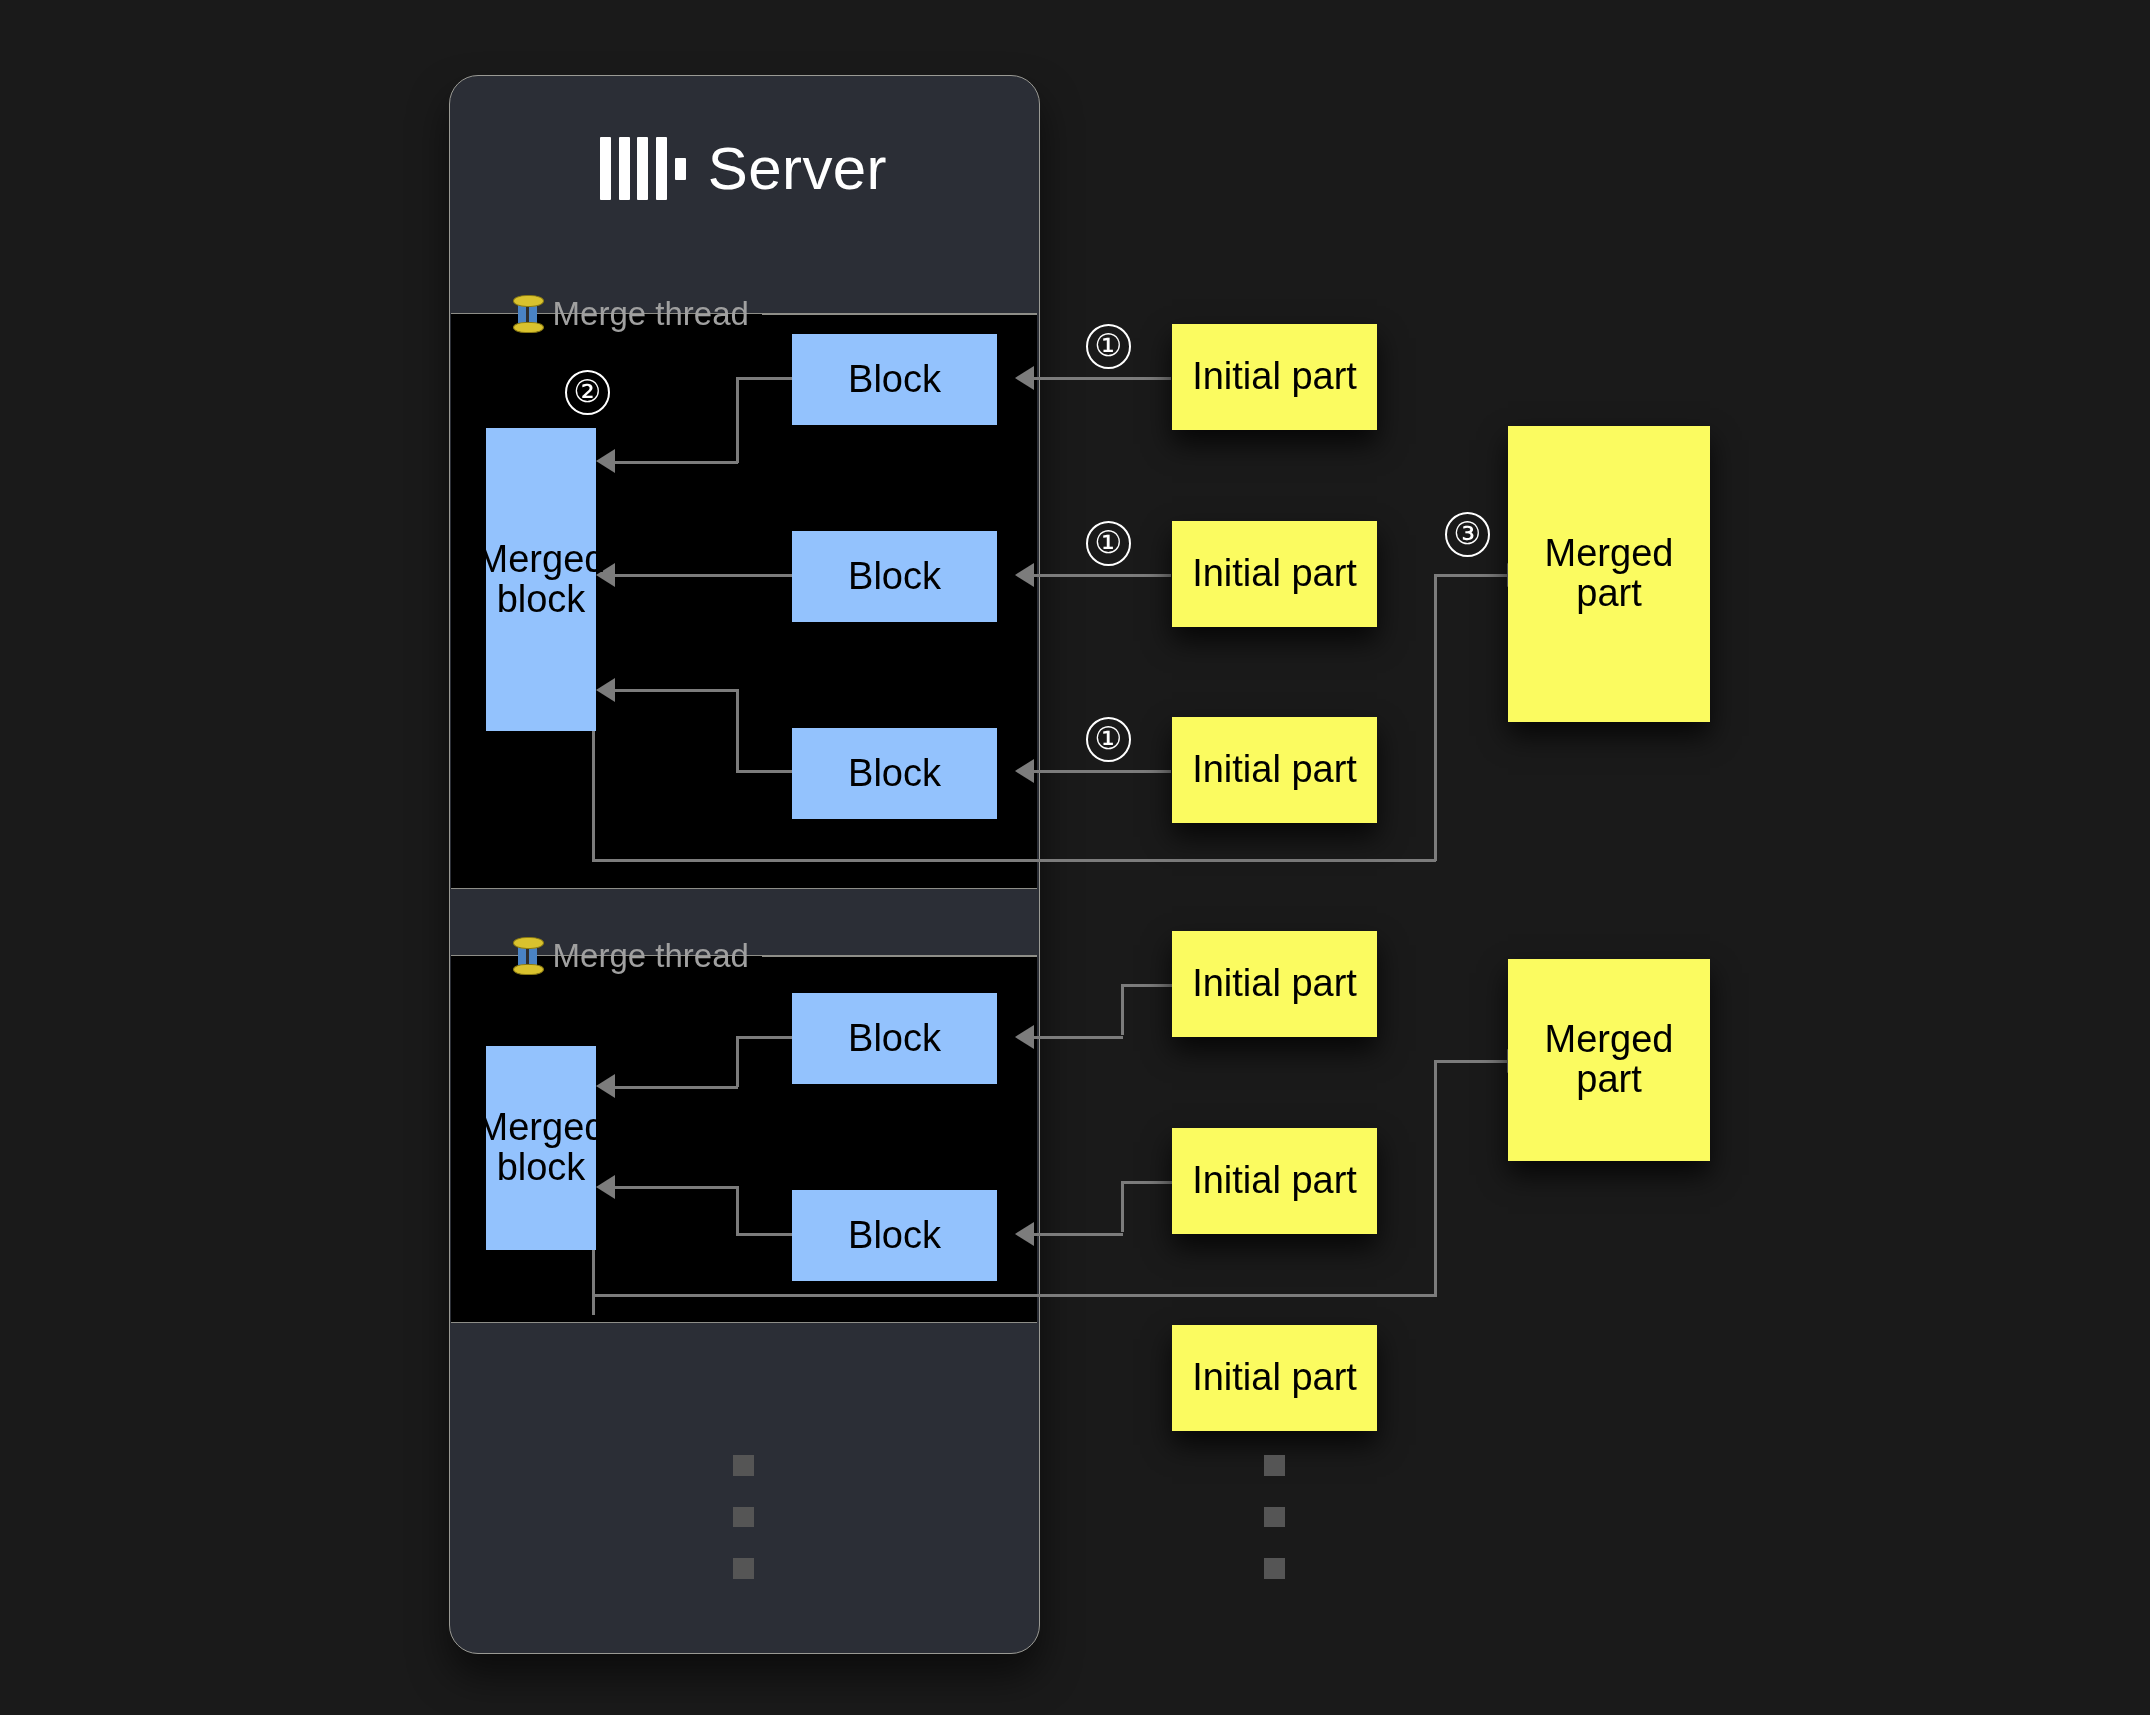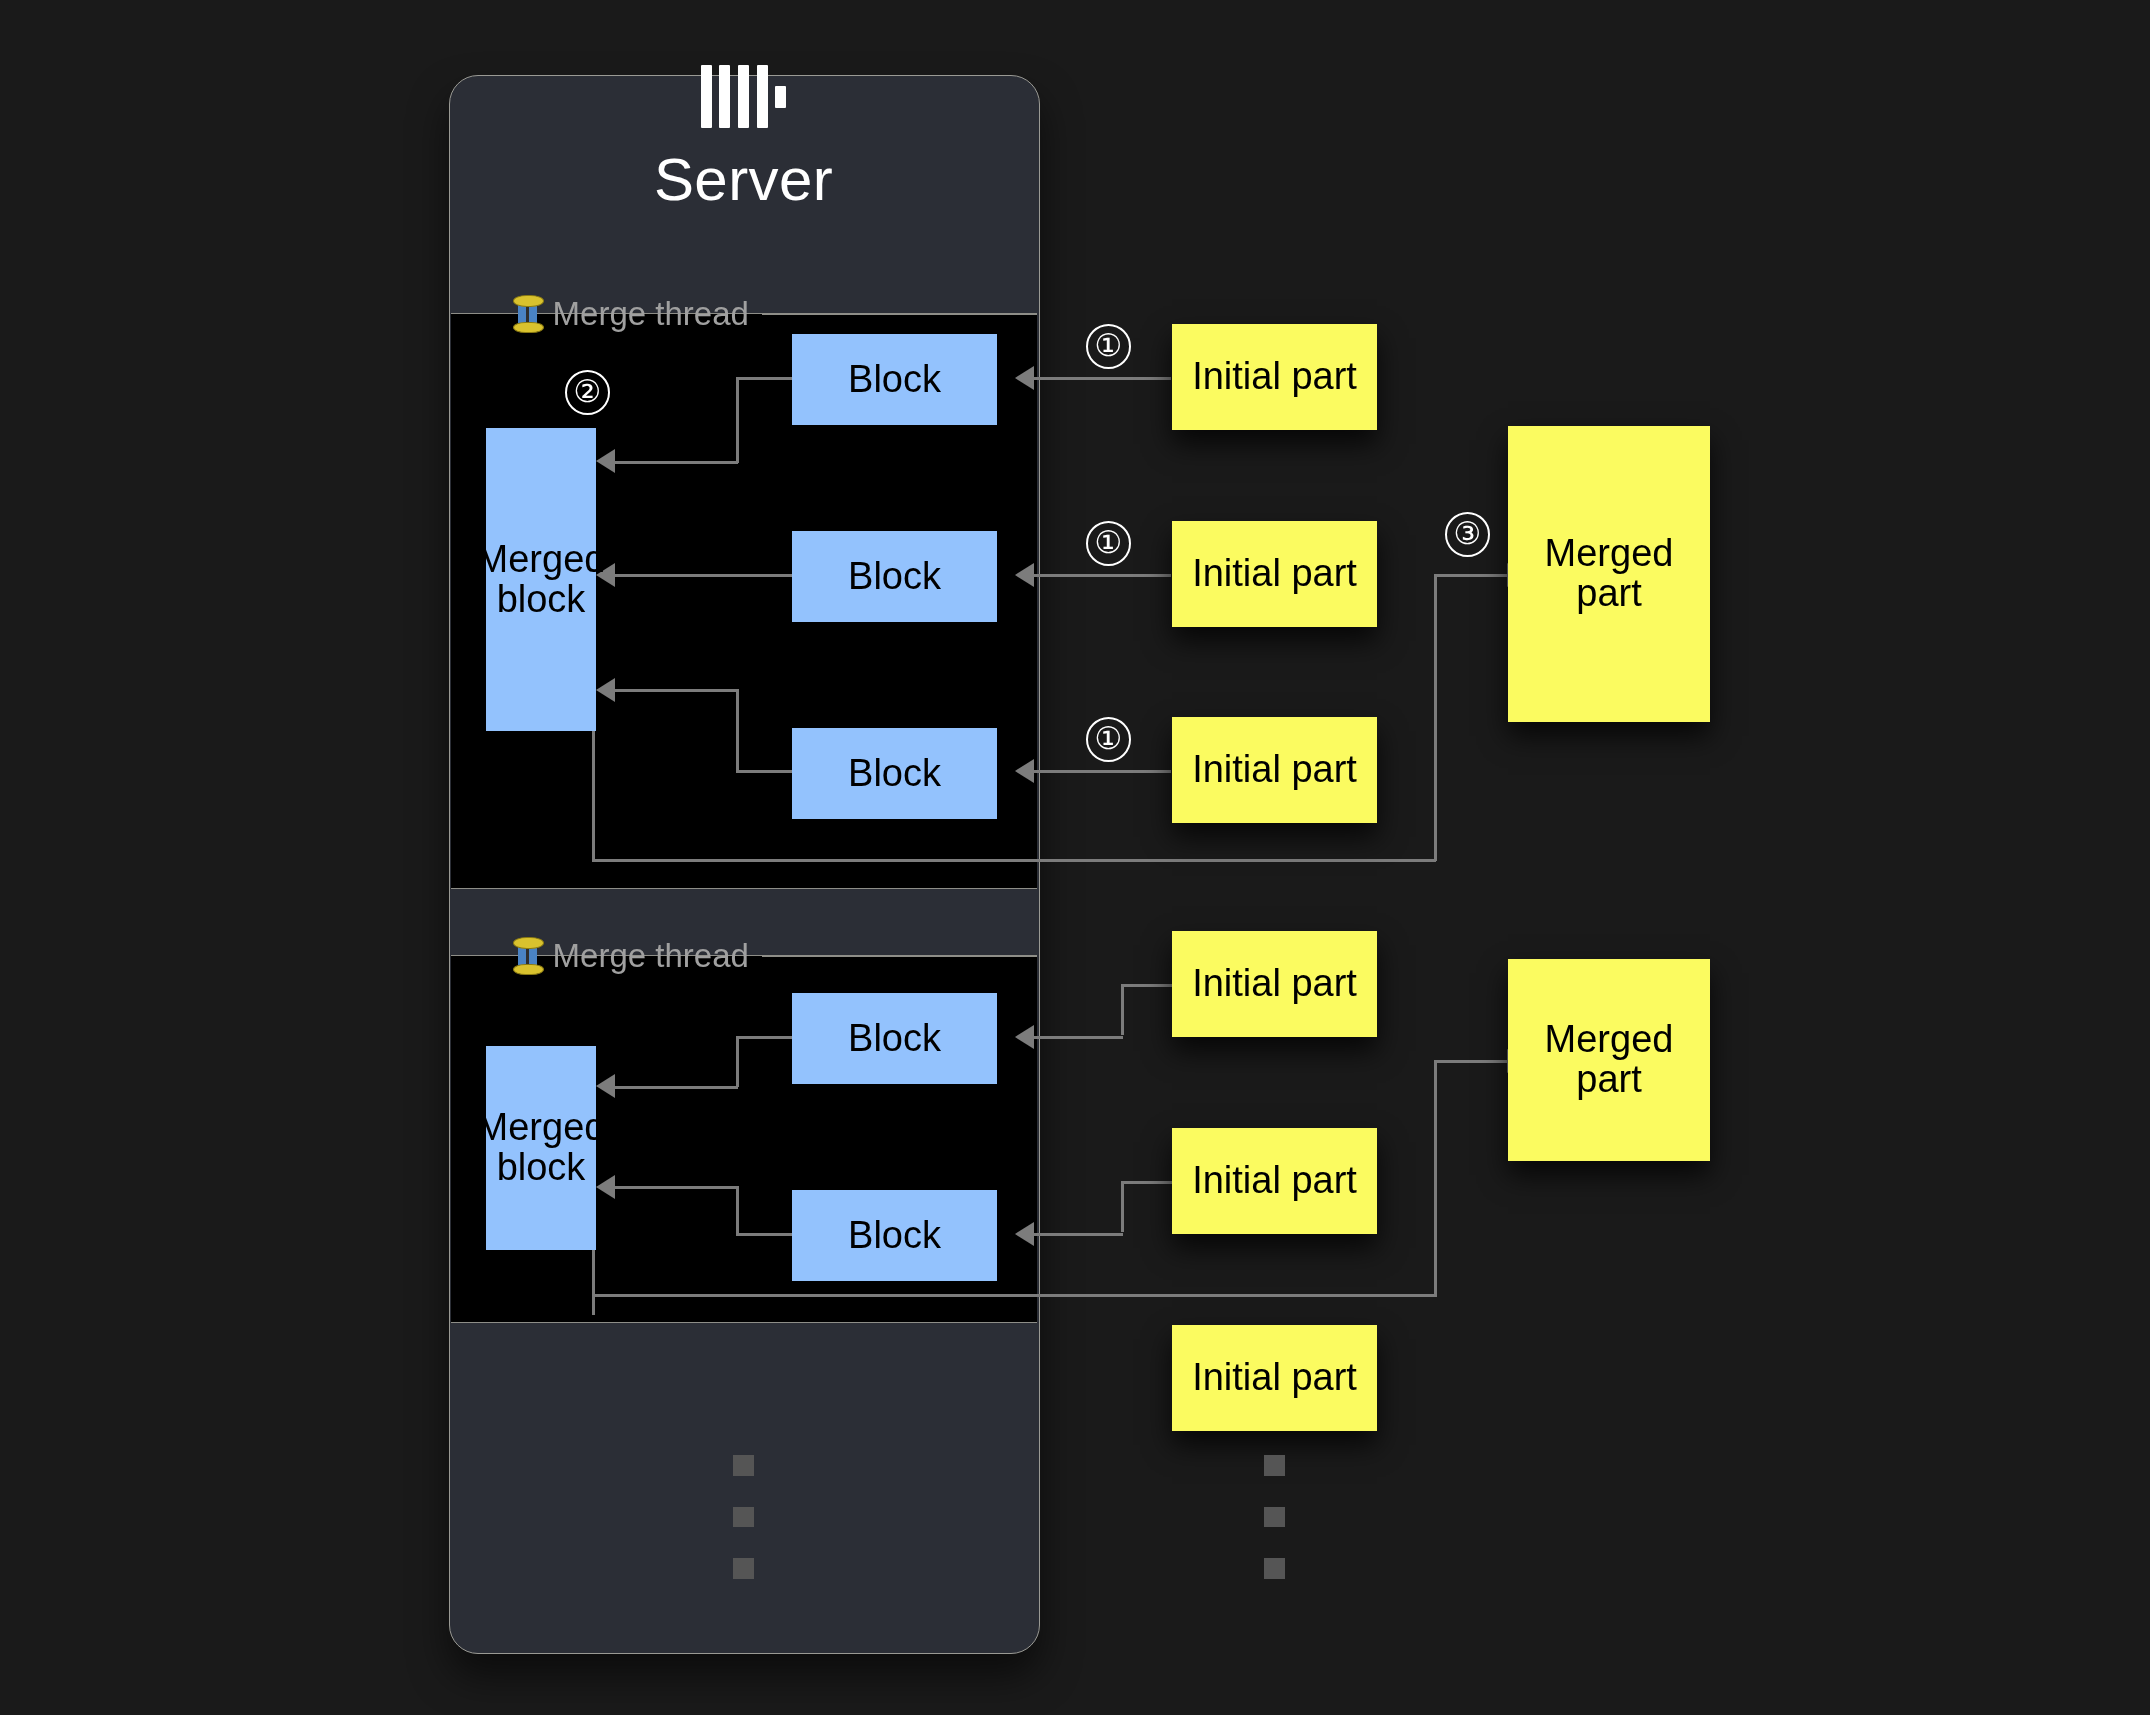--- a/index.html
+++ b/index.html
@@ -10,22 +10,22 @@
   }
   #stage{position:absolute;inset:0;}
 
   
   .server-panel{
     position:absolute;left:449px;top:75px;width:589px;height:1577px;
     background:#2b2e36;border:1.7px solid #9a9a94;border-radius:29px;
     box-shadow:0 22px 38px rgba(0,0,0,.55);
   }
   .server-header{
-    position:absolute;left:449px;top:86px;width:589px;height:103px;
-    display:flex;align-items:center;justify-content:center;gap:22px;flex-direction:column;
+    position:absolute;left:449px;top:117px;width:589px;height:103px;
+    display:flex;align-items:center;justify-content:center;gap:22px;
   }
   .ch-logo{display:flex;align-items:flex-end;height:63px;gap:7.7px;}
   .ch-logo .bar{width:11px;height:63px;background:#fff;border-radius:0.9px;}
   .ch-logo .dash{width:11px;height:22px;background:#fff;border-radius:0.9px;margin-bottom:20.5px;}
   .server-title{
     color:#ffffff;font-size:60px;font-weight:400;letter-spacing:0.4px;line-height:1;
   }
 
   
   .merge-panel{

